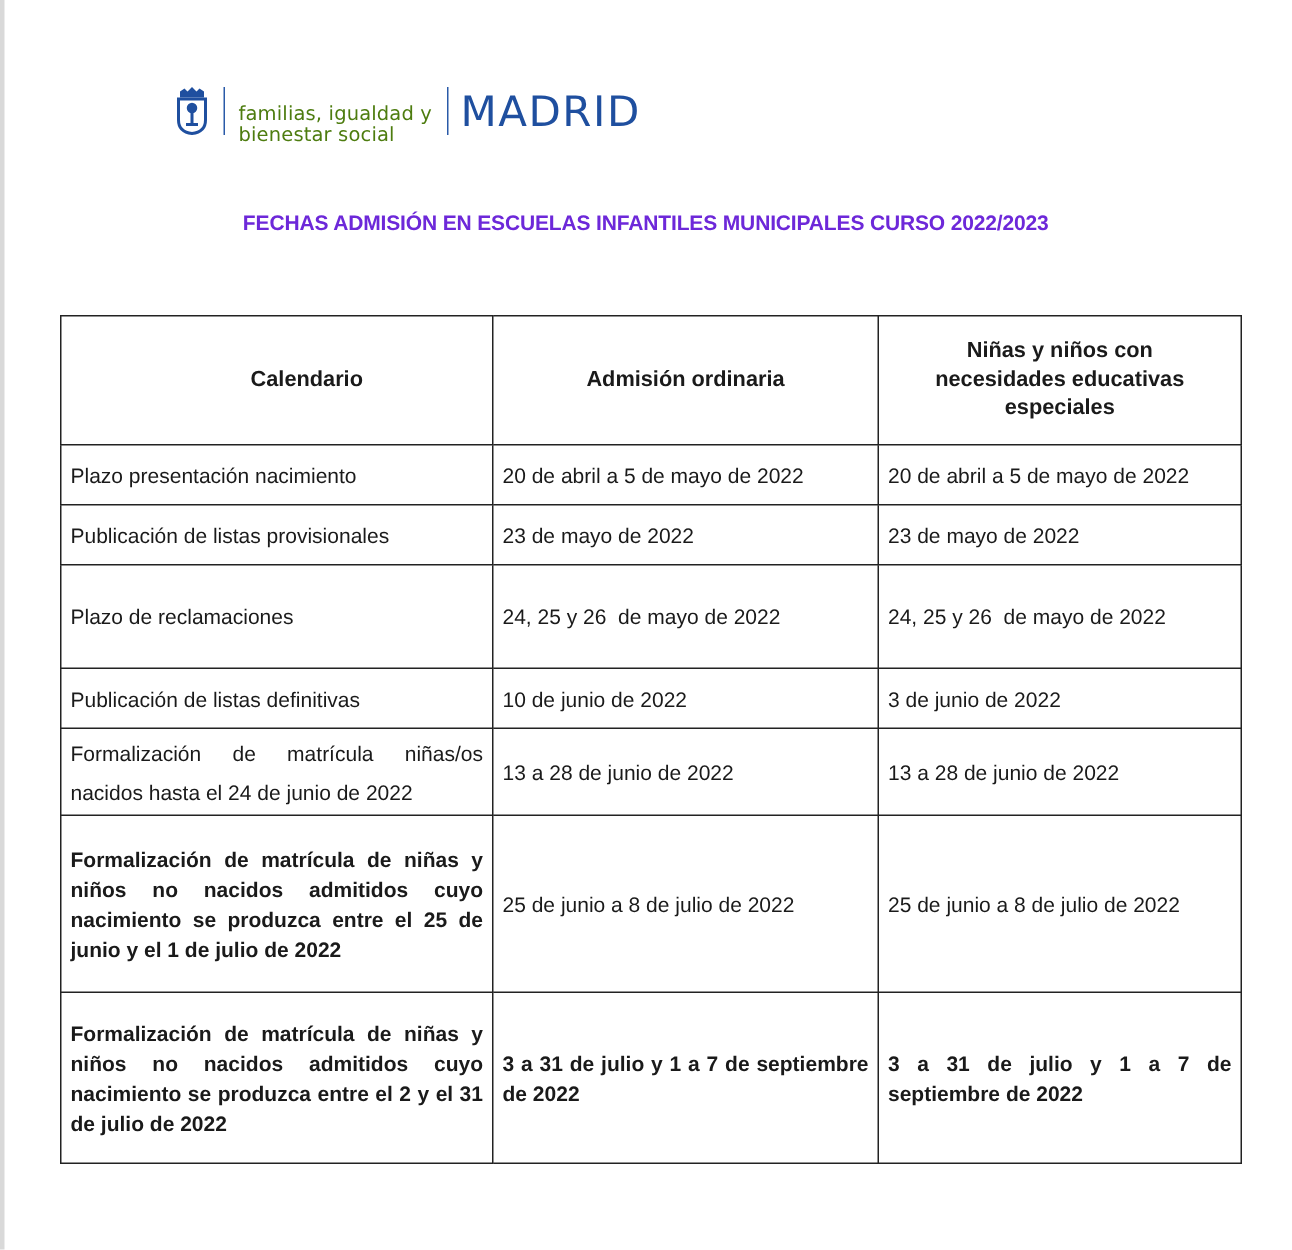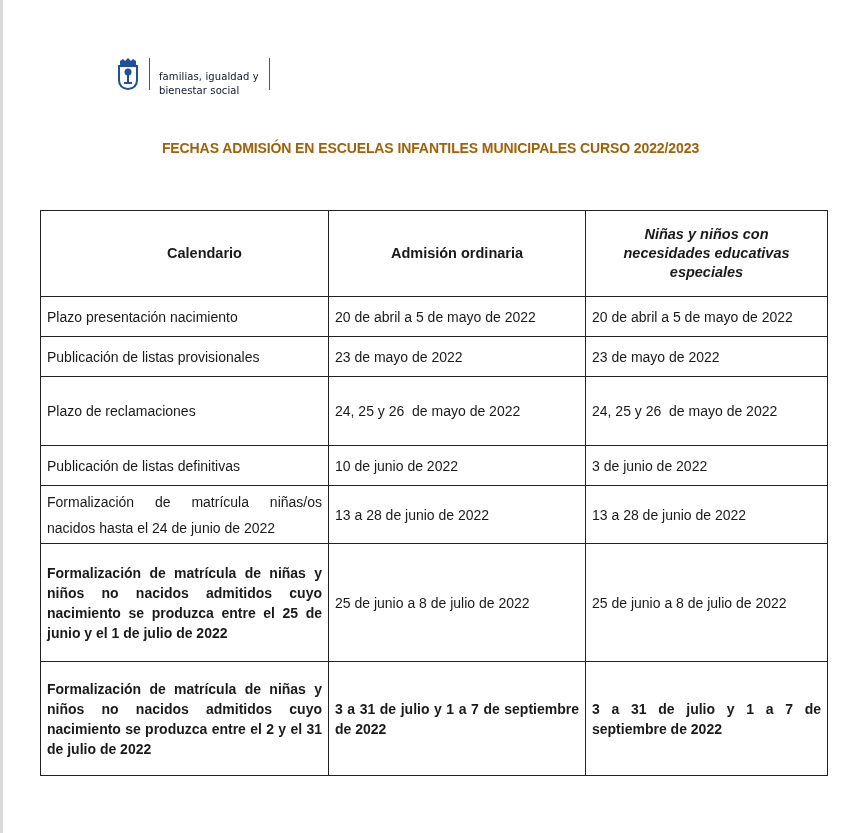--- a/index.html
+++ b/index.html
@@ -5,27 +5,27 @@
   html, body { margin: 0; padding: 0; }
   body {
     width: 861px; height: 833px; background: #ffffff; position: relative; overflow: hidden;
     font-family: "Liberation Sans", sans-serif; color: #1a1a1a;
   }
   .page-edge { position: absolute; left: 0; top: 0; width: 3px; height: 833px; background: #d9d9d9; }
   .header-logos { position: absolute; left: 0; top: 0; width: 861px; height: 120px; }
   .madrid-logo { position: absolute; left: 118px; top: 52px; height: 44px; display: flex; align-items: center; }
   .coat-of-arms { width: 20px; height: 32px; }
   .divider-v { width: 1px; height: 32px; background: #2a5aa8; margin: 0 9px 0 11px; }
-  .dept-text { color: #0f172a; font-size: 10px; line-height: 14px; font-family: "DejaVu Sans", sans-serif; letter-spacing: 0.1px; margin-top: 19px; }
+  .dept-text { color: #4d7c0f; font-size: 13px; line-height: 14px; font-family: "DejaVu Sans", sans-serif; letter-spacing: 0.1px; margin-top: 19px; }
   .divider-v2 { width: 1px; height: 32px; background: #2a5aa8; margin: 0 8px 0 10px; }
   .madrid-word { color: #1f4f9f; font-size: 28px; font-family: "DejaVu Sans", sans-serif; letter-spacing: 1px; font-weight: normal; }
   .escuelas-logo { position: absolute; left: 498px; top: 38px; width: 200px; height: 65px; }
   .escuelas-logo svg { position: absolute; left: 0; top: 0; }
   .escuelas-text { position: absolute; left: 72px; top: 26px; color: #7a7a7a; font-size: 8px; line-height: 10px; letter-spacing: 4.2px; font-family: "DejaVu Sans", sans-serif; }
-  .doc-title { position: absolute; left: 0; top: 140px; width: 861px; text-align: center; font-weight: bold; font-size: 14px; color: #a16207; letter-spacing: -0.1px; }
+  .doc-title { position: absolute; left: 0; top: 140px; width: 861px; text-align: center; font-weight: bold; font-size: 14px; color: #6d28d9; letter-spacing: -0.1px; }
   table.calendar {
     position: absolute; left: 40px; top: 210px; border-collapse: collapse;
     font-size: 14px; color: #1a1a1a;
   }
   table.calendar th, table.calendar td { border: 1.5px solid #222; padding: 0 6px; vertical-align: middle; }
   table.calendar th { font-weight: bold; font-size: 14.5px; text-align: center; line-height: 19px; }
   table.calendar th.cal-head { text-align: center; padding-left: 46px; }
   td.c1 { width: 275px; }
   td.c2 { width: 244px; }
   td.c3 { width: 229px; }
@@ -45,32 +45,33 @@
       <circle cx="10" cy="14" r="3.5" fill="#1f4f9f"></circle>
       <rect x="9" y="16" width="2" height="9" fill="#1f4f9f"></rect>
       <rect x="6" y="24" width="8" height="2" fill="#1f4f9f"></rect>
     </svg>
     <div class="divider-v"></div>
     <div class="dept-text">
       <div>familias, igualdad y</div>
       <div>bienestar social</div>
     </div>
     <div class="divider-v2"></div>
+    <div class="madrid-word">MADRID</div>
   </div>
 
 </div>
 
 <div class="doc-title">FECHAS ADMISIÓN EN ESCUELAS INFANTILES MUNICIPALES CURSO 2022/2023</div>
 
 <table class="calendar">
   <thead>
     <tr style="height:86px">
       <th class="cal-head">Calendario</th>
       <th>Admisión ordinaria</th>
-      <th style="padding: 0 14px; font-style: italic;"><span>Niñas y niños con necesidades educativas especiales</span></th>
+      <th style="padding: 0 14px;"><span>Niñas y niños con necesidades educativas especiales</span></th>
     </tr>
   </thead>
   <tbody>
     <tr style="height:40px">
       <td class="c1">Plazo presentación nacimiento</td>
       <td class="c2">20 de abril a 5 de mayo de 2022</td>
       <td class="c3">20 de abril a 5 de mayo de 2022</td>
     </tr>
     <tr style="height:40px">
       <td class="c1">Publicación de listas provisionales</td>

